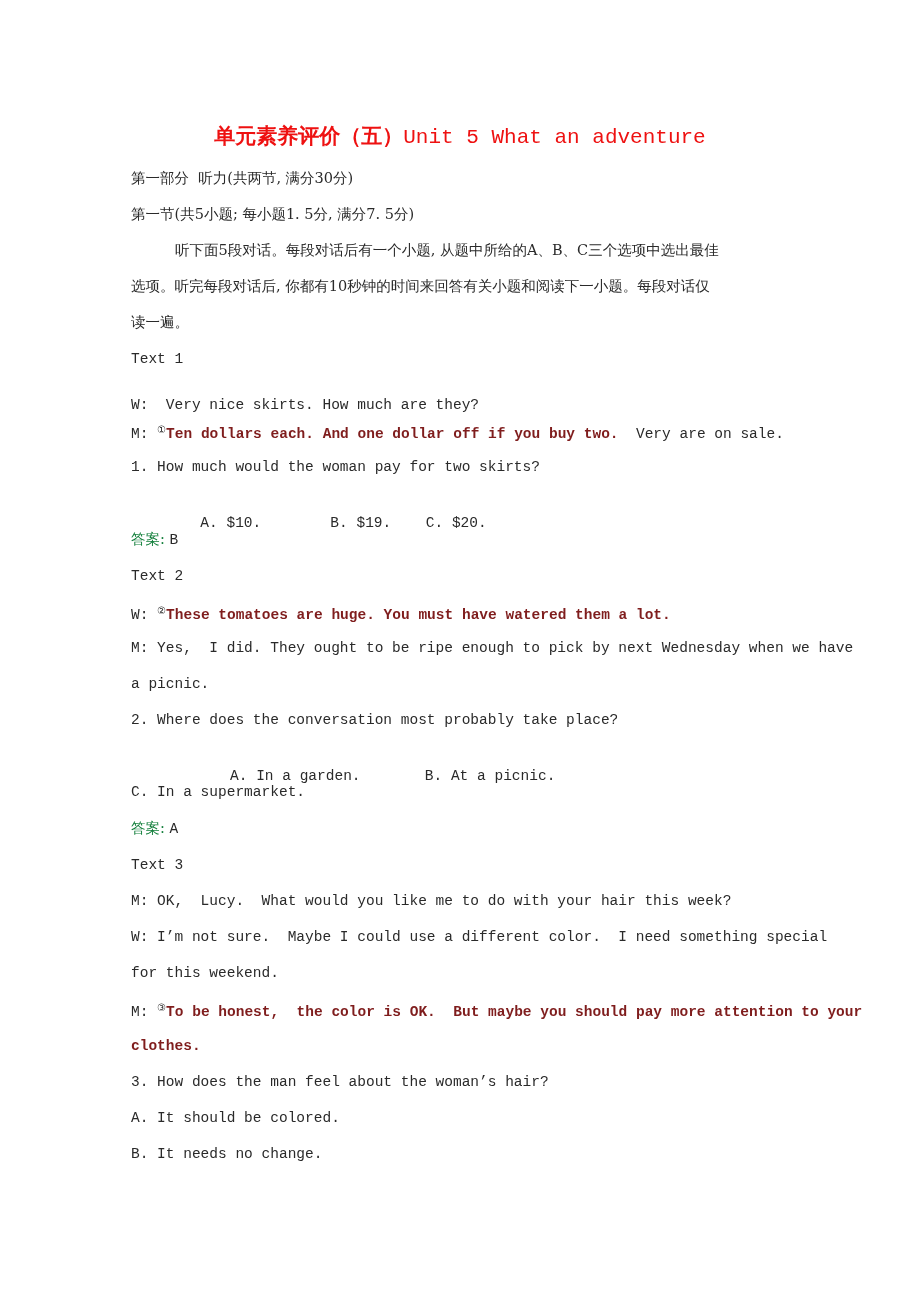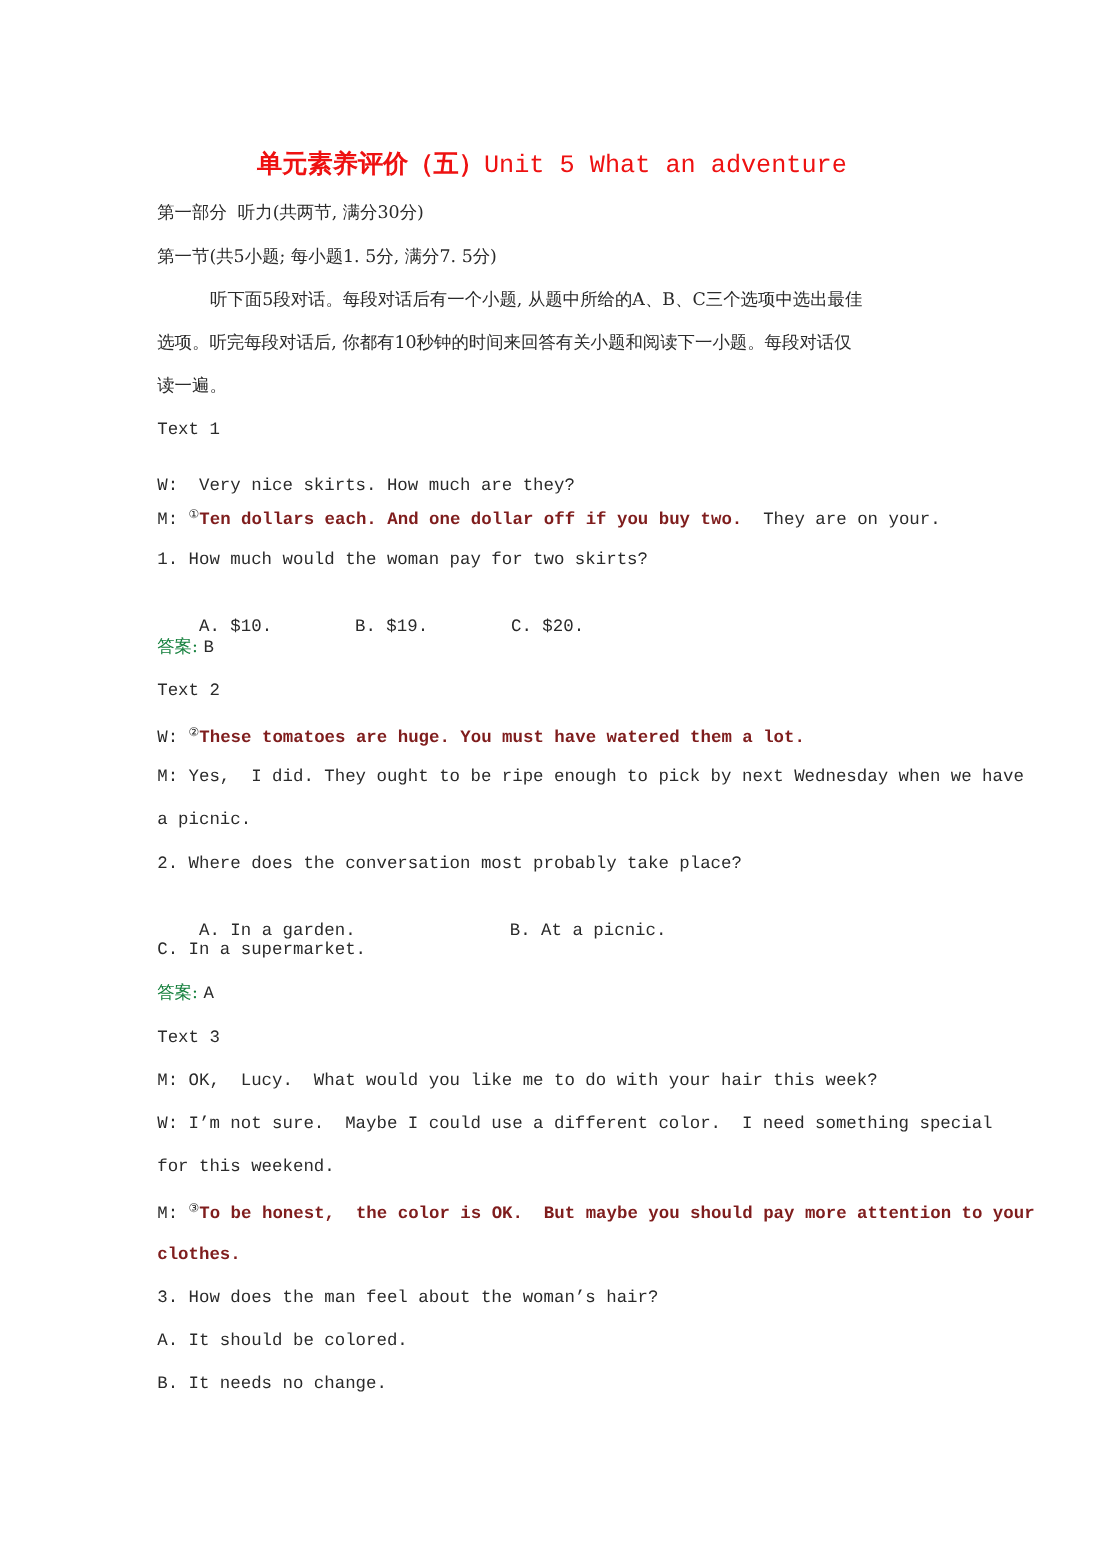--- a/index.html
+++ b/index.html
@@ -40,20 +40,21 @@
       letter-spacing: 0px;
     }
     .line {
       position: absolute;
       left: 131px;
       font-family: "Liberation Mono", "DejaVu Sans Mono", monospace;
       font-size: 14.5px;
       line-height: 20px;
       white-space: pre;
       color: #2a2a2a;
+      text-align: center;
     }
     .line.indent {
       left: 175px;
     }
     .cjk-line {
       font-family: "DejaVu Serif", "Liberation Serif", serif;
       font-size: 14.5px;
     }
     .bold {
       font-weight: bold;
@@ -83,21 +84,21 @@
 
   <div class="line cjk-line" style="top:168px">第一部分  听力(共两节, 满分30分)</div>
   <div class="line cjk-line" style="top:204px">第一节(共5小题; 每小题1. 5分, 满分7. 5分)</div>
 
   <div class="line indent cjk-line" style="top:240px">听下面5段对话。每段对话后有一个小题, 从题中所给的A、B、C三个选项中选出最佳</div>
   <div class="line cjk-line" style="top:276px">选项。听完每段对话后, 你都有10秒钟的时间来回答有关小题和阅读下一小题。每段对话仅</div>
   <div class="line cjk-line" style="top:312px">读一遍。</div>
 
   <div class="line" style="top:349px">Text 1</div>
   <div class="line" style="top:395px"><span>W:  </span><span>Very nice skirts. How much are they?</span></div>
-  <div class="line" style="top:421px"><span>M: </span><span class="sup">①</span><span class="bold">Ten dollars each. And one dollar off if you buy two.</span><span>  They are on your.</span></div>
+  <div class="line" style="top:421px"><span>M: </span><span class="sup">①</span><span class="bold">Ten dollars each. And one dollar off if you buy two.</span><span>  Very are on sale.</span></div>
   <div class="line" style="top:457px">1. How much would the woman pay for two skirts?</div>
   <div class="line" style="top:493px">
     <span class="opt" style="width:130px">A. $10.</span><span class="opt" style="width:130px">B. $19.</span><span class="opt">C. $20.</span>
   </div>
   <div class="line" style="top:529px"><span class="answer-label">答案: </span><span>B</span></div>
 
   <div class="line" style="top:566px">Text 2</div>
   <div class="line" style="top:638px"><span>M: </span><span>Yes,  I did. They ought to be ripe enough to pick by next Wednesday when we have</span></div>
   <div class="line" style="top:602px"><span>W: </span><span class="sup">②</span><span class="bold">These tomatoes are huge. You must have watered them a lot.</span></div>
   <div class="line" style="top:674px">a picnic.</div>

